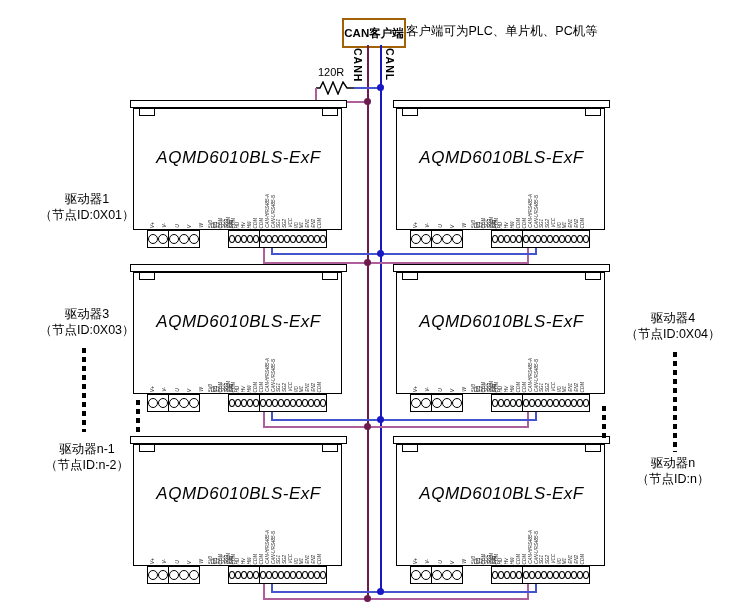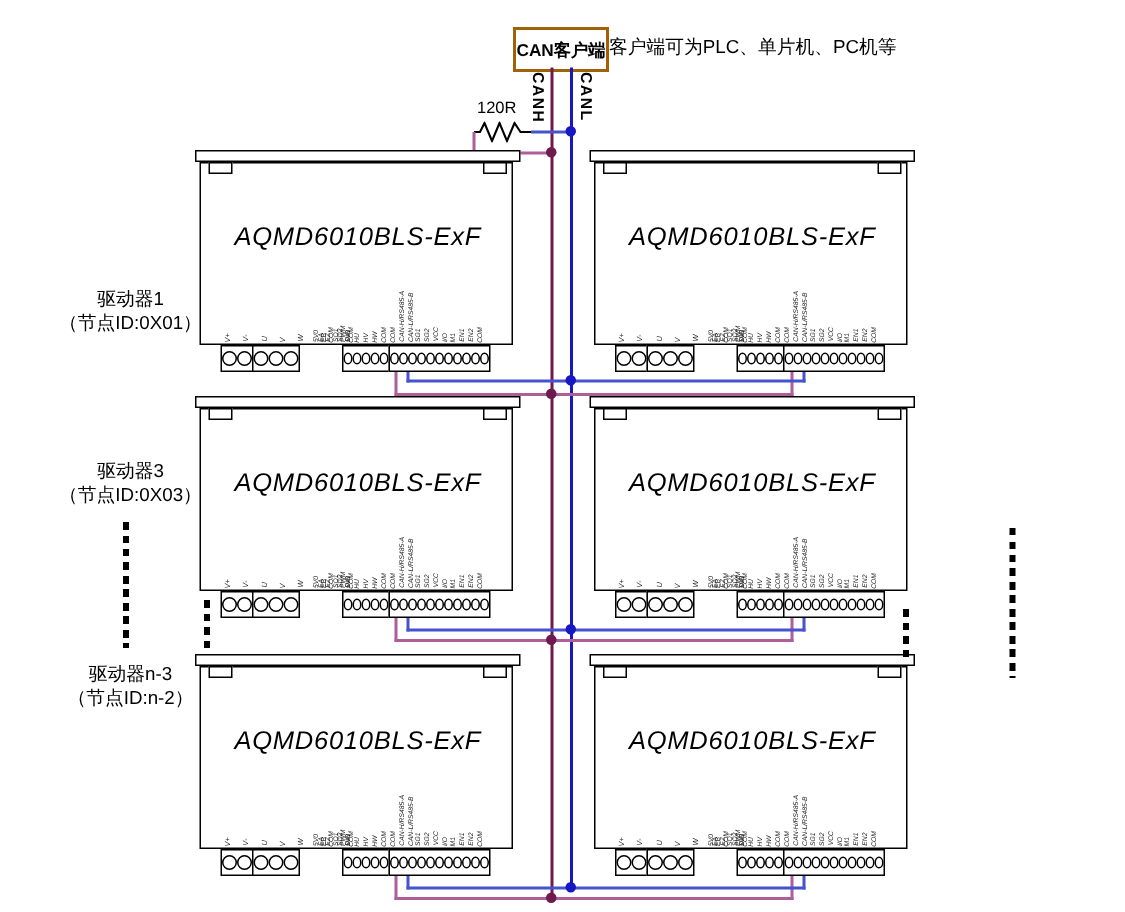--- a/index.html
+++ b/index.html
@@ -596,23 +596,31 @@
 </div>
 
   <div class="abs side-label" style="left:22px;top:166px;margin-top:25px;">
     <span>驱动器1</span><br>
     <span>（节点ID:0X01）</span>
   </div>
   <div class="abs side-label" style="left:22px;top:306px;">
     <span>驱动器3</span><br>
     <span>（节点ID:0X03）</span>
   </div>
+  <div class="abs side-label" style="left:608px;top:310px;">
+    <span>驱动器4</span><br>
+    <span>（节点ID:0X04）</span>
+  </div>
   <div class="abs side-label" style="left:22px;top:441px;">
-    <span>驱动器n-3</span><br>
+    <span>驱动器n-1</span><br>
     <span>（节点ID:n-2）</span>
+  </div>
+  <div class="abs side-label" style="left:608px;top:455px;">
+    <span>驱动器n</span><br>
+    <span>（节点ID:n）</span>
   </div>
 
   <div class="abs vdash" style="left:82px;top:348px;height:84px;"></div>
   <div class="abs vdash" style="left:673px;top:352px;height:100px;"></div>
   <div class="abs vdash" style="left:136px;top:400px;height:33px;"></div>
   <div class="abs vdash" style="left:602px;top:406px;height:33px;"></div>
 
 </div>
 
 </body></html>

